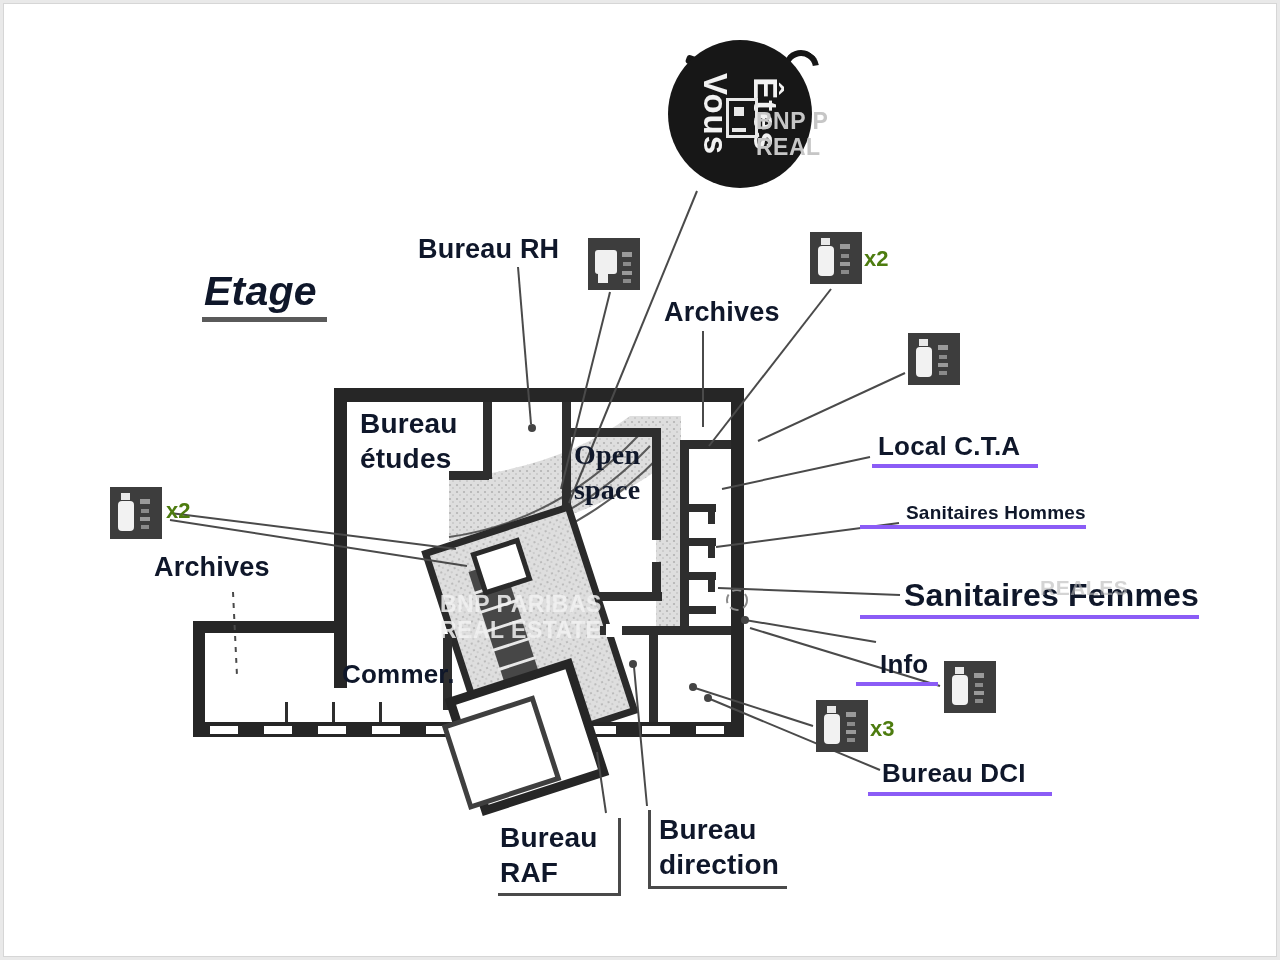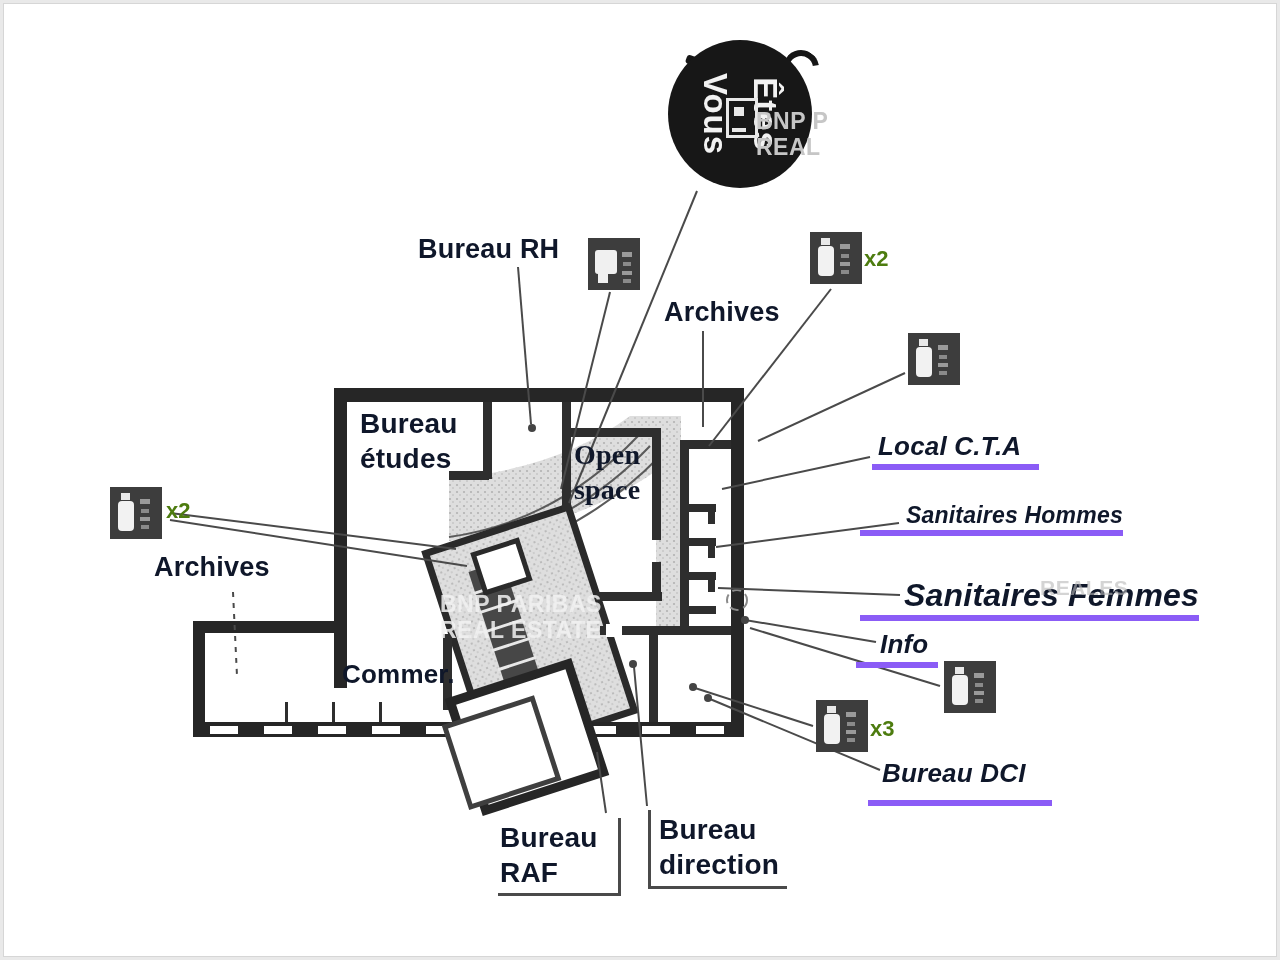--- a/index.html
+++ b/index.html
@@ -6,21 +6,21 @@
   .canvas{
     position:relative;width:1280px;height:960px;background:#ffffff;overflow:hidden;
     font-family:"Liberation Sans",sans-serif;
     box-shadow: inset 0 0 0 3px #e9e9e9, inset 0 0 0 4px #d6d6d6;
   }
   .plan-svg{position:absolute;left:0;top:0;}
   .label{
     position:absolute;font-weight:bold;color:#0f172a;font-size:26px;
     filter:blur(0.35px);letter-spacing:0.2px;white-space:nowrap;
   }
-  .underl{border-bottom:6px solid #8b5cf6;padding-bottom:1px;font-style:italic;}
+  .underl{border-bottom:4px solid #8b5cf6;padding-bottom:1px;}
   .title{
     left:202px;top:268px;font-size:41px;font-style:italic;
     border-bottom:5px solid #5a5a5a;padding:0 10px 2px 2px;
   }
   .two-line{white-space:normal;text-align:left;line-height:1.25;}
   .two-line span{display:block;}
   
   .badge{position:absolute;left:668px;top:40px;width:144px;height:148px;
     background:#171717;border-radius:50%;}
   .badge-rot{position:absolute;inset:0;display:flex;flex-direction:column;
@@ -179,34 +179,35 @@
   <div class="wm wm-top">
     <span>BNP P</span><br>
     <span>REAL</span>
   </div>
   <div class="wm wm-center">
     <span>BNP PARIBAS</span><br>
     <span>REAL ESTATE</span>
   </div>
   <div class="wm wm-frag">REALES</div>
 
+  <div class="label title" style="">Etage</div>
 
   <div class="label" style="left:418px;top:234px;font-size:27px;">Bureau RH</div>
 
   <div class="label" style="left:664px;top:297px;font-size:27px;">Archives</div>
 
   <div class="label underl" style="left:872px;top:431px;padding:0 18px 2px 6px;">Local C.T.A</div>
 
-  <div class="label underl" style="left:860px;top:502px;padding-left:46px;font-size:23px;">Sanitaires Hommes</div>
+  <div class="label underl" style="left:860px;top:502px;padding-left:46px;font-size:19px;">Sanitaires Hommes</div>
 
   <div class="label underl" style="left:860px;top:577px;padding-left:44px;font-size:32px;">Sanitaires Femmes</div>
 
-  <div class="label underl" style="left:856px;top:629px;padding:0 10px 2px 24px;">Info</div>
-
-  <div class="label underl" style="left:868px;top:758px;padding:0 26px 11px 14px;">Bureau DCI</div>
+  <div class="label underl" style="left:856px;top:649px;padding:0 10px 2px 24px;">Info</div>
+
+  <div class="label underl" style="left:868px;top:758px;padding:0 26px 3px 14px;">Bureau DCI</div>
 
   <div class="label two-line" style="left:498px;top:818px;width:112px;font-size:28px;
        border-right:3px solid #4a4a4a;border-bottom:3px solid #4a4a4a;padding:2px 6px 3px 2px;">
     <span>Bureau</span>
     <span>RAF</span>
   </div>
 
   <div class="label two-line" style="left:648px;top:810px;width:126px;font-size:28px;
        border-left:3px solid #4a4a4a;border-bottom:3px solid #4a4a4a;padding:2px 2px 4px 8px;">
     <span>Bureau</span>

